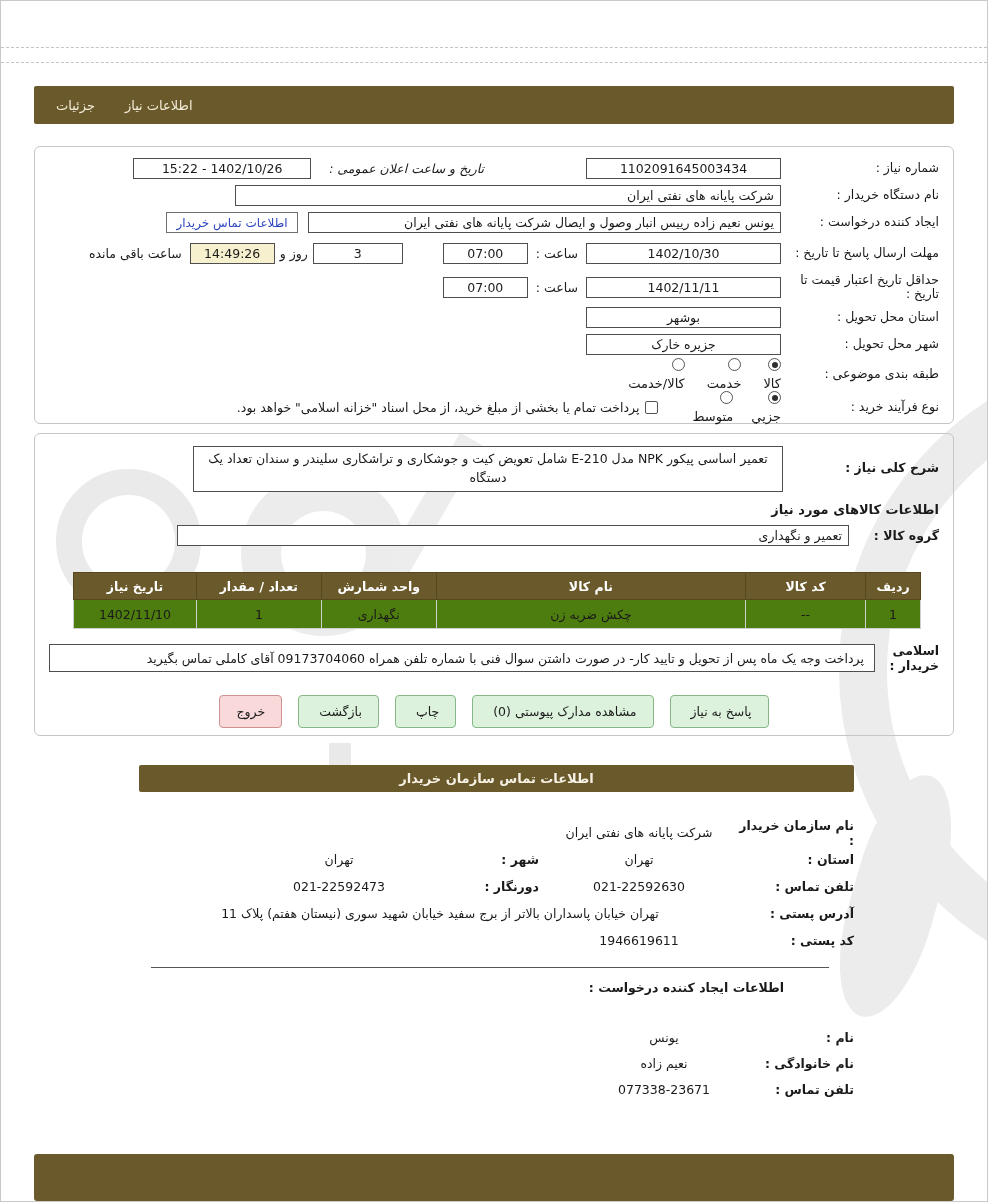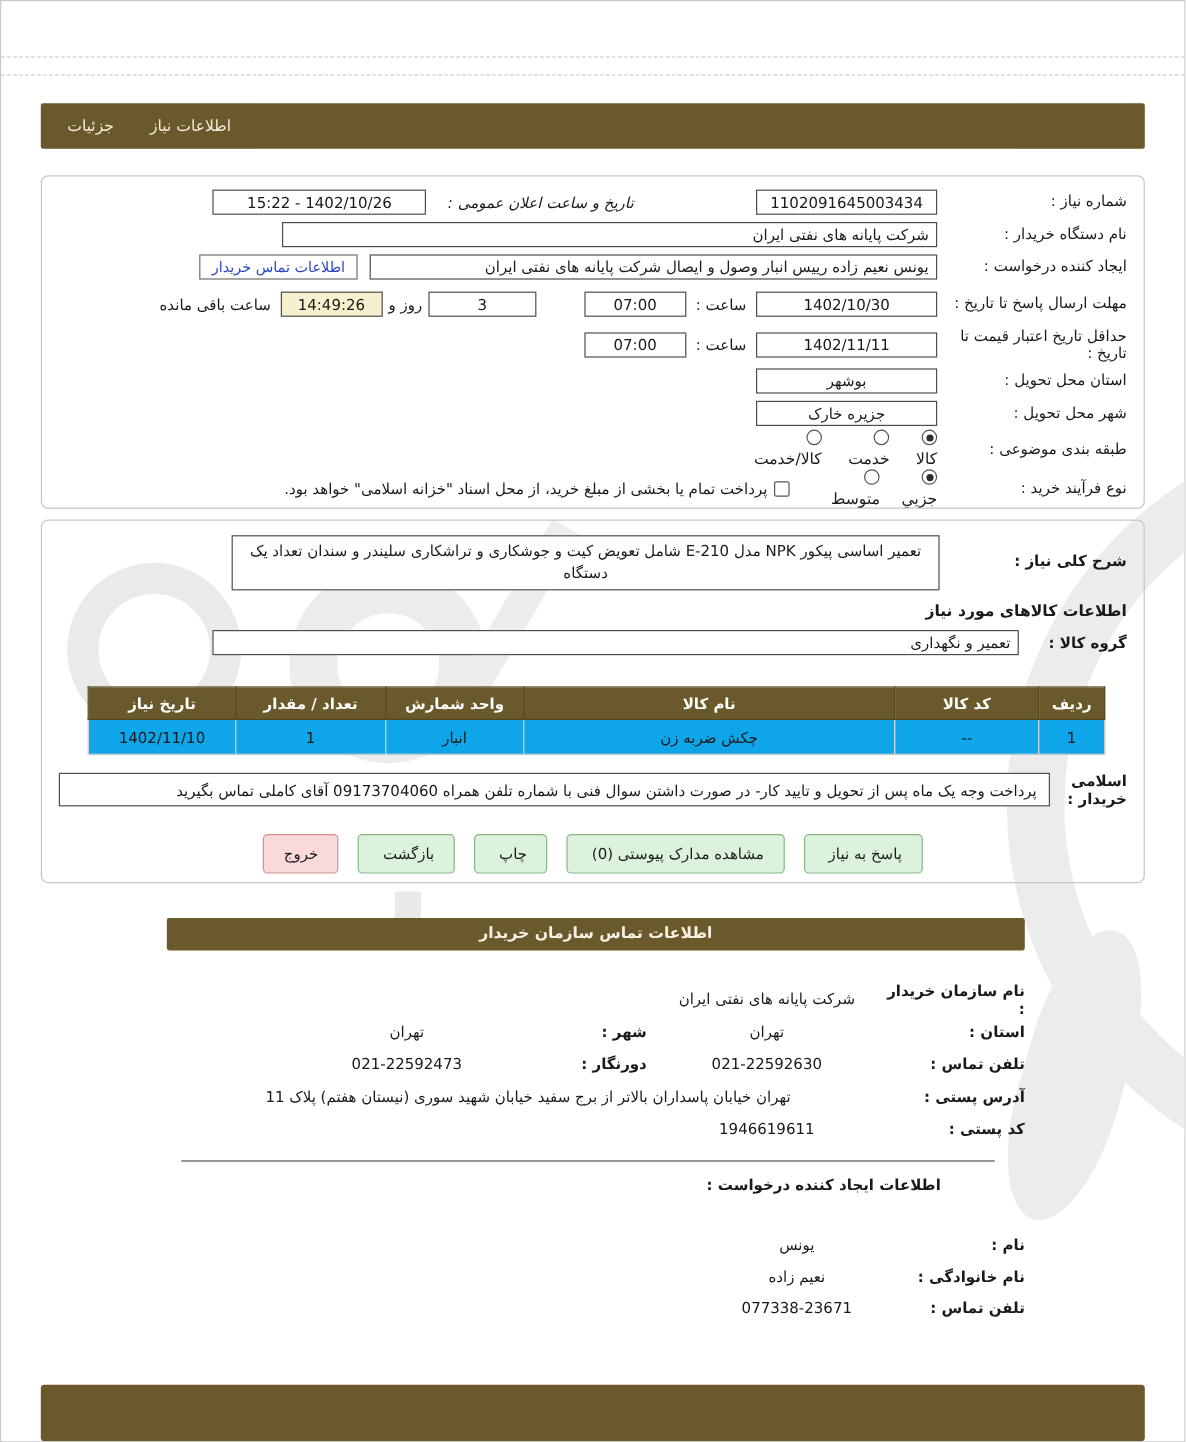--- a/index.html
+++ b/index.html
@@ -33,21 +33,21 @@
 
   .frow { display:flex; align-items:center; min-height:27px; }
   .frow.tall { min-height:34px; }
   .flabel { flex:0 0 158px; font-size:12.5px; line-height:1.15; padding-left:6px; }
   .fbox {
     height:21px; border:1px solid #4f4f4f; background:#fff;
     display:flex; align-items:center; justify-content:center;
     padding:0 6px; font-size:12.5px; white-space:nowrap; overflow:hidden;
   }
   .fbox.start { justify-content:flex-start; }
-  .w185{width:151px}.w178{width:178px}.w85{width:85px}.w90{width:90px}
+  .w185{width:195px}.w178{width:178px}.w85{width:85px}.w90{width:90px}
   .w546{width:546px}.w473{width:473px}.w672{width:672px}
   .inline-label { margin:0 8px; font-size:12.5px; white-space:nowrap; }
   .countdown { background:var(--countdown_bg,#f6f0cf); }
   .linkbox {
     width:132px; height:21px; margin-right:10px; border:1px solid #6f6f6f;
     display:flex; align-items:center; justify-content:center;
     color:var(--link,#2b46c0); font-size:12px; text-decoration:none; white-space:nowrap;
   }
   .opts { display:flex; align-items:center; gap:22px; }
   .opt { display:flex; align-items:flex-start; gap:5px;flex-direction:column; }
@@ -61,21 +61,21 @@
   #desc-row .blabel { flex:0 0 100px; }
   #desc-box { width:590px; height:46px; margin-right:56px; border:1px solid #4f4f4f; background:#fff;
               display:flex; align-items:center; justify-content:center; text-align:center;
               font-size:12.5px; line-height:1.5; padding:0 14px; }
   #items-heading { margin-top:10px; font-weight:bold; font-size:13px; }
   #group-row { margin-top:8px; display:flex; align-items:center; }
   #group-row .blabel { flex:0 0 90px; }
   #needs-table { margin-top:26px; margin-right:18px; width:848px; border-collapse:collapse; }
   #needs-table th { background:var(--bar,#6a592a); color:#fff; font-size:12.5px; font-weight:bold;
                     height:27px; border:1px solid #57471f; }
-  #needs-table td { height:29px; text-align:center; font-size:12.5px; background:#0ea5e9;
+  #needs-table td { height:29px; text-align:center; font-size:12.5px; background:#4d7c0f;
                     border:1px solid #cfcfcf; }
   #notes-row { margin-top:14px; display:flex; align-items:center; }
   #notes-row .blabel { flex:0 0 64px; }
   #notes-box { flex:1; height:28px; border:1px solid #4f4f4f; background:#fff;
                display:flex; align-items:center; justify-content:flex-start;
                padding:0 10px; font-size:12.5px; white-space:nowrap; overflow:hidden; }
   #buttons-row { margin-top:22px; display:flex; justify-content:center; gap:16px; }
   .btn { height:33px; padding:0 16px; display:flex; align-items:center; justify-content:center;
          border-radius:4px; font-size:12.5px; cursor:pointer; white-space:nowrap;
          font-family:inherit; }
@@ -237,21 +237,21 @@
           <th>واحد شمارش</th>
           <th>تعداد / مقدار</th>
           <th>تاریخ نیاز</th>
         </tr>
       </thead>
       <tbody>
         <tr>
           <td>1</td>
           <td>--</td>
           <td>چکش ضربه زن</td>
-          <td>انبار</td>
+          <td>نگهداری</td>
           <td>1</td>
           <td>1402/11/10</td>
         </tr>
       </tbody>
     </table>
 
     <div id="notes-row">
       <span class="blabel">اسلامی خریدار :</span>
       <div id="notes-box">پرداخت وجه یک ماه پس از تحویل و تایید کار- در صورت داشتن سوال فنی با شماره تلفن همراه 09173704060 آقای کاملی تماس بگیرید</div>
     </div>

